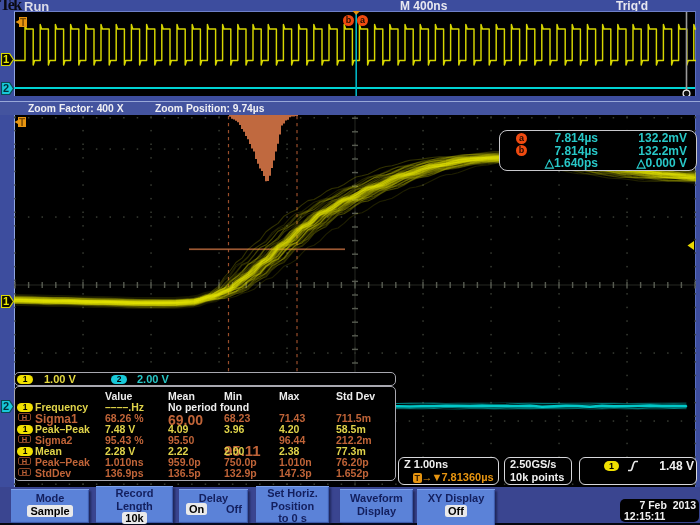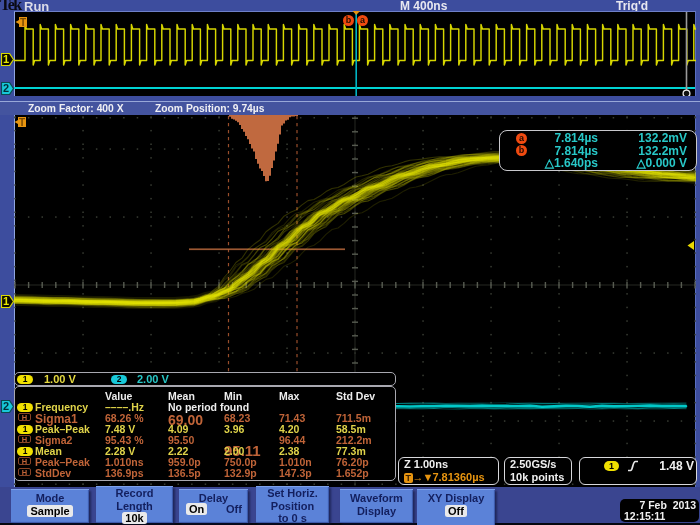--- a/index.html
+++ b/index.html
@@ -956,21 +956,21 @@
 <div class="abs badgeH" style="left:18px;top:468px;width:13px;height:8px;font-size:7.5px;line-height:8px;">H</div>
 <div class="abs bold" style="left:35px;top:467px;font-size:10.5px;color:#c06438;">StdDev</div>
 <div class="abs bold" style="left:105px;top:467px;font-size:10.5px;color:#c06438;">136.9ps</div>
 <div class="abs bold" style="left:168px;top:467px;font-size:10.5px;color:#c06438;">136.5p</div>
 <div class="abs bold" style="left:224px;top:467px;font-size:10.5px;color:#c06438;">132.9p</div>
 <div class="abs bold" style="left:279px;top:467px;font-size:10.5px;color:#c06438;">147.3p</div>
 <div class="abs bold" style="left:336px;top:467px;font-size:10.5px;color:#c06438;">1.652p</div>
 
 <div class="abs" style="left:398px;top:457px;width:101px;height:28px;background:#000;border:1.5px solid #d8d8dc;border-radius:6px;"></div>
 <div class="abs bold" style="left:404px;top:458px;font-size:11px;color:#f0f0f0;">Z 1.00ns</div>
-<div class="abs bold" style="left:404px;top:471px;font-size:11px;color:#e89510;"><span style="background:#e89510;color:#3a2000;border-radius:2px;padding:0 1.5px;font-size:9px;">T</span><span style="letter-spacing:-1px;">→▼</span>7.81360µs</div>
+<div class="abs bold" style="left:413px;top:471px;font-size:11px;color:#e89510;"><span style="background:#e89510;color:#3a2000;border-radius:2px;padding:0 1.5px;font-size:9px;">T</span><span style="letter-spacing:-1px;">→▼</span>7.81360µs</div>
 
 <div class="abs" style="left:504px;top:457px;width:68px;height:28px;background:#000;border:1.5px solid #d8d8dc;border-radius:6px;"></div>
 <div class="abs bold" style="left:510px;top:458px;font-size:11px;color:#f0f0f0;">2.50GS/s</div>
 <div class="abs bold" style="left:510px;top:471px;font-size:11px;color:#f0f0f0;">10k points</div>
 
 <div class="abs" style="left:579px;top:457px;width:118px;height:28px;background:#000;border:1.5px solid #d8d8dc;border-radius:6px;"></div>
 <div class="abs badge1" style="left:604px;top:461px;width:15px;height:10px;font-size:9px;line-height:10px;">1</div>
 <svg class="abs" style="left:627px;top:460px" width="12" height="12" viewBox="0 0 12 12">
 <path d="M1 10.5 L3.5 10.5 C6 10.5 5.5 1.5 8.5 1.5 L11 1.5" stroke="#e8e8e8" stroke-width="1.7" fill="none"></path>
     </svg>

